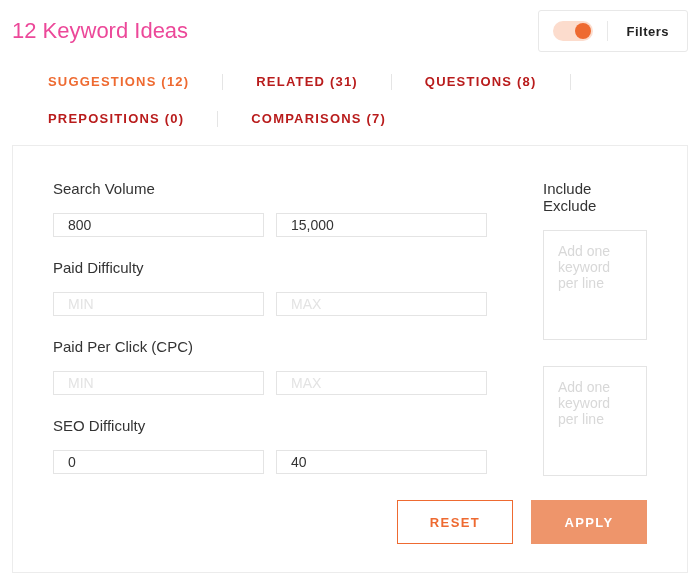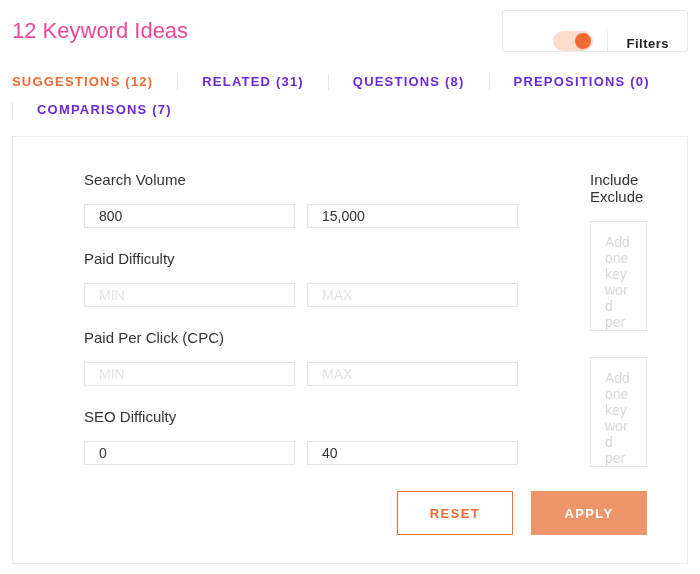--- a/index.html
+++ b/index.html
@@ -16,25 +16,24 @@
   align-items: center;
   margin-bottom: 18px;
 }
 .title {
   font-size: 22px;
   font-weight: 400;
   color: #ec4899;
 }
 .header-right {
   display: flex;
-  align-items: flex-end;
+  align-items: center;
   border: 1px solid #e8e8e8;
   border-radius: 3px;
   height: 42px;
-  padding-left: 36px;
 }
 .toggle-cell {
   display: flex;
   align-items: center;
   justify-content: center;
   border-right: 1px solid #e8e8e8;
   padding: 0 14px;
 }
 .toggle {
   width: 40px;
@@ -58,50 +57,50 @@
   justify-content: center;
   padding: 0 18px;
   font-size: 13px;
   font-weight: 700;
   color: #222;
   letter-spacing: 0.5px;
 }
 .tabs {
   display: flex;
   flex-wrap: wrap;
-  gap: 4px;
+  gap: 13px;
   margin-bottom: 14px;
+  margin-left: 36px;
 }
 .tab {
   font-size: 13px;
   font-weight: 700;
   letter-spacing: 1.2px;
-  color: #6d28d9;
+  color: #b91c1c;
   padding: 4px 0;
   margin-right: 20px;
   cursor: pointer;
 }
 .tab.active {
   color: #ee6a31;
 }
 .tab-sep {
   width: 1px;
   background: #e5e5e5;
   margin: 4px 20px 4px 0;
   height: 16px;
   align-self: center;
 }
 .panel {
   border: 1px solid #ececec;
   padding: 34px 40px 28px 40px;
 }
 .columns {
   display: flex;
-  gap: 72px;
-  margin-left: 31px;
+  gap: 56px;
 }
 .col { flex: 1; }
 .form-label {
   font-size: 15px;
   color: #333;
   margin-bottom: 16px;
   font-weight: 400;
 }
 .range-row {
   display: flex;

